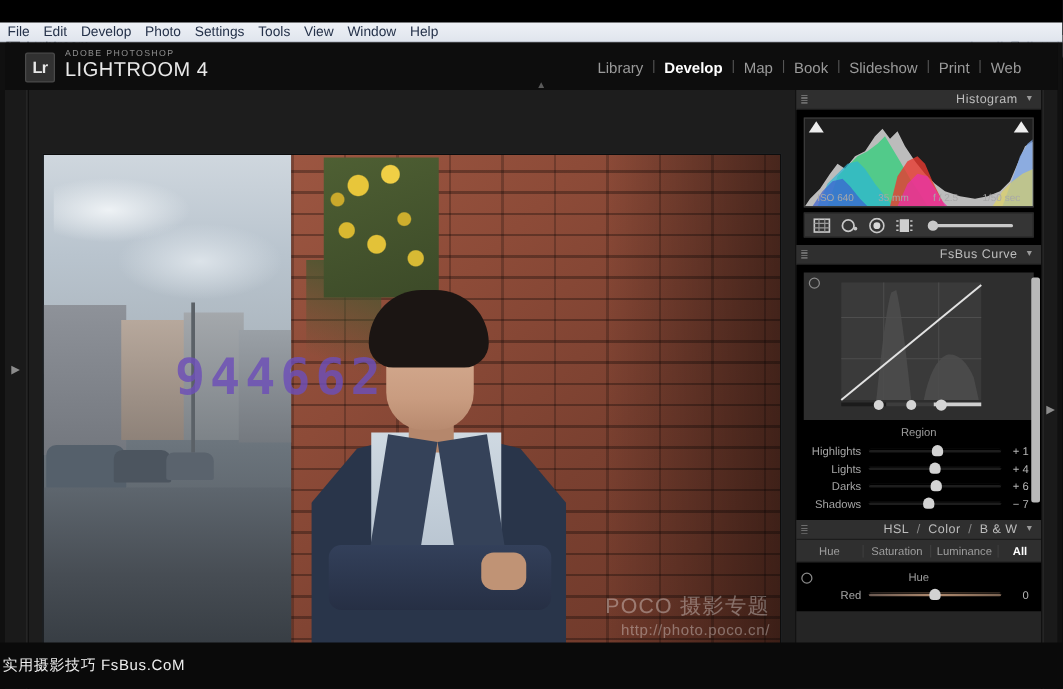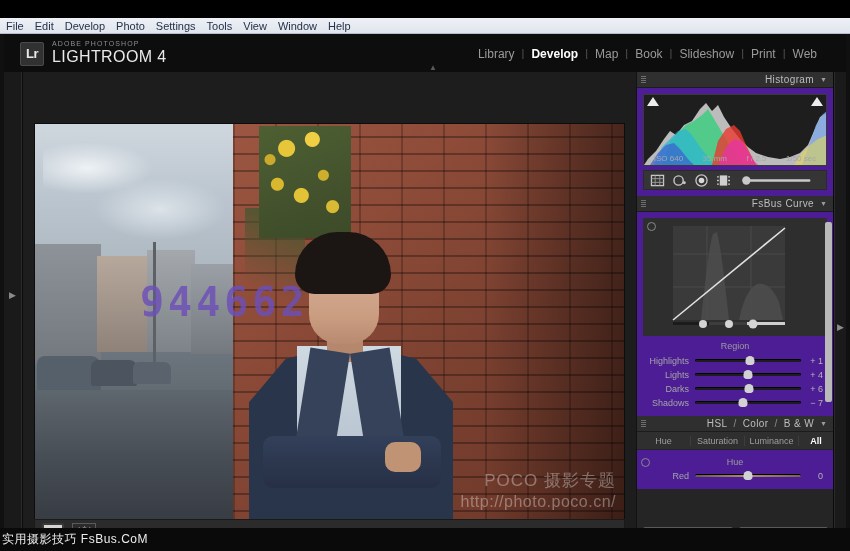--- a/index.html
+++ b/index.html
@@ -227,21 +227,21 @@
     position: absolute; left: 105px; top: 155px;
     font-family: "DejaVu Sans Mono", monospace;
     font-size: 40px; letter-spacing: 4px; font-weight: bold;
     color: #6d4fb8; opacity: .82;
   }
   .wm-poco {
     position: absolute; right: 8px; bottom: 16px; text-align: right;
     color: rgba(255,255,255,.34); pointer-events: none;
   }
   .wm-poco .l1 { font-size: 17px; letter-spacing: 1px; }
-  .wm-poco .l2 { font-size: 16px; letter-spacing: .5px; margin-top: 1px; }
+  .wm-poco .l2 { font-size: 12px; letter-spacing: .5px; margin-top: 1px; }
 
   .toolbar {
     position: absolute; left: 11px; bottom: 10px; width: 591px; height: 22px;
     background: #2b2b2b; border: 1px solid #1a1a1a;
     display: flex; align-items: center; padding: 0 7px; gap: 8px;
   }
   .tb-loupe {
     width: 22px; height: 14px; background: #d4d4d4; border: 2px solid #3a3a3a;
     border-radius: 2px;
   }
@@ -266,21 +266,21 @@
     height: 16px; background: #2f2f2f; border-bottom: 1px solid #1c1c1c;
     display: flex; align-items: center; justify-content: flex-end;
     padding-right: 6px; gap: 6px;
   }
   .pnl-head .t { font-size: 10px; color: #bdbdbd; letter-spacing: .4px; }
   .pnl-head .tw { font-size: 7px; color: #9a9a9a; }
   .pnl-head .dot {
     position: absolute; left: 4px; width: 5px; height: 7px;
     background: repeating-linear-gradient(0deg,#6e6e6e 0 1px, transparent 1px 2px);
   }
-  .pnl-body { background: #4c1d95; padding: 6px; }
+  .pnl-body { background: #000000; padding: 6px; }
 
   .histo {
     height: 72px; background: #1e1e1e; border: 1px solid #3a3a3a;
     position: relative; overflow: hidden;
   }
   .histo .clip {
     position: absolute; top: 2px; width: 0; height: 0;
     border-left: 6px solid transparent; border-right: 6px solid transparent;
     border-bottom: 9px solid #ededed;
   }
@@ -359,21 +359,21 @@
     flex: 1; height: 20px; background: linear-gradient(180deg,#454545,#343434);
     border: 1px solid #5a5a5a; border-radius: 2px;
     font-size: 10px; color: #c6c6c6; line-height: 18px; text-align: center;
   }
   .rscroll {
     position: absolute; right: 1px; top: 150px; width: 7px; height: 180px;
     background: #b9b9b9; border-radius: 2px;
   }
 
   .statusbar {
-    position: absolute; left: 0; bottom: 0; width: 850px; height: 23px;
+    position: absolute; left: 0; bottom: 0; width: 850px; height: 37px;
     background: #0a0a0a; display: flex; align-items: center;
   }
   .statusbar .wm {
     font-size: 12px; color: #ededed; padding-left: 2px; letter-spacing: .5px;
   }
 </style>
 </head>
 <body>
 
 <div id="app">

